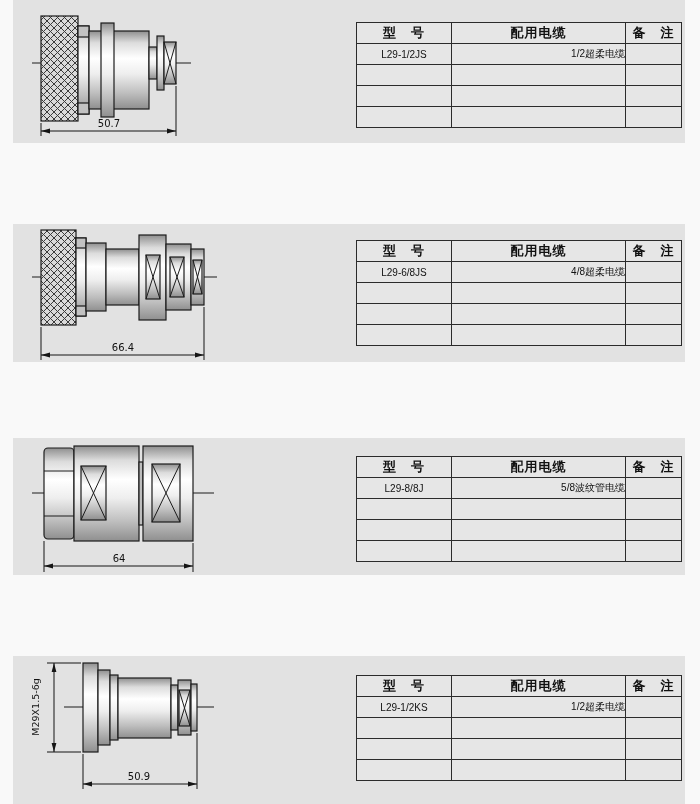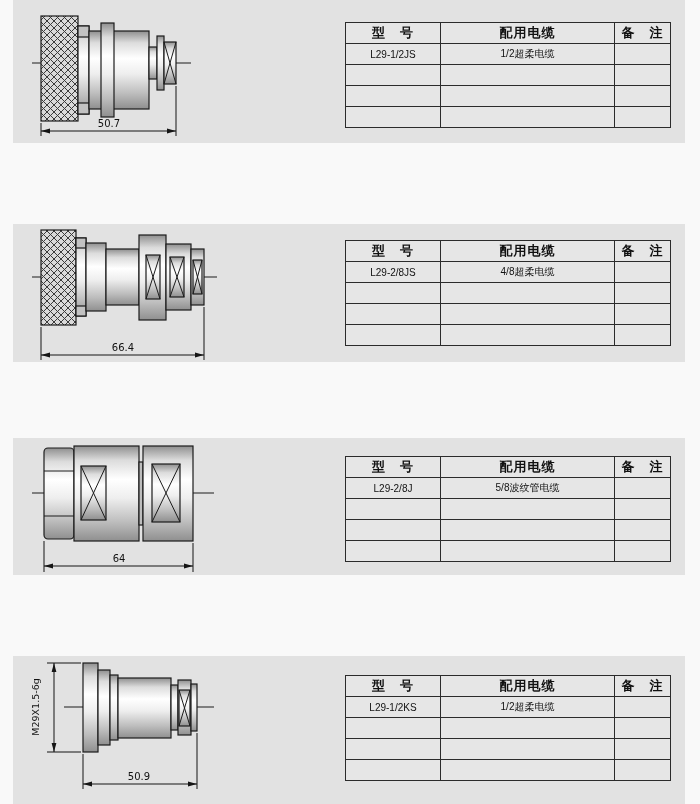--- a/index.html
+++ b/index.html
@@ -8,30 +8,30 @@
     background:#f9f9f9;
     font-family:"Liberation Sans",sans-serif;
     color:#111;
   }
   .panel{
     position:absolute;left:13px;width:672px;background:#e2e2e2;
   }
   .drawing{position:absolute;left:6px;top:0;}
   svg text{font-family:"DejaVu Sans",sans-serif;}
   .spec{
-    position:absolute;left:332px;width:325px;
+    position:absolute;left:343px;width:325px;
     border-collapse:collapse;table-layout:fixed;
   }
   .spec td{
     border:1px solid #2b2b2b;height:20px;padding:0;
     text-align:center;font-size:10px;color:#111;
     background:#e6e6e6;overflow:hidden;white-space:nowrap;
   }
   .spec td.hdr{font-weight:bold;font-size:13px;letter-spacing:1px;}
-  .spec td.cable-val{text-align:center;padding-left:0;}
+  .spec td.cable-val{text-align:right;padding-left:0;}
 </style>
 </head>
 <body>
 
 <svg width="0" height="0" style="position:absolute" aria-hidden="true">
   <defs>
     <linearGradient id="metal" x1="0" y1="0" x2="0" y2="1">
       <stop offset="0" stop-color="#8f8f8f"></stop>
       <stop offset="0.15" stop-color="#dcdcdc"></stop>
       <stop offset="0.35" stop-color="#ffffff"></stop>
@@ -147,21 +147,21 @@
           <col style="width:174px">
           <col style="width:56px">
         </colgroup>
       <tbody>
           <tr>
         <td class="hdr">型　号</td>
         <td class="hdr">配用电缆</td>
         <td class="hdr">备　注</td>
       </tr>
       <tr>
-        <td>L29-2/8JS</td>
+        <td>L29-6/8JS</td>
         <td class="cable-val">4/8超柔电缆</td>
         <td></td>
       </tr>
       <tr>
             <td></td>
             <td></td>
             <td></td>
           </tr>
       <tr>
             <td></td>
@@ -209,21 +209,21 @@
           <col style="width:174px">
           <col style="width:56px">
         </colgroup>
       <tbody>
           <tr>
         <td class="hdr">型　号</td>
         <td class="hdr">配用电缆</td>
         <td class="hdr">备　注</td>
       </tr>
       <tr>
-        <td>L29-2/8J</td>
+        <td>L29-8/8J</td>
         <td class="cable-val">5/8波纹管电缆</td>
         <td></td>
       </tr>
       <tr>
             <td></td>
             <td></td>
             <td></td>
           </tr>
       <tr>
             <td></td>

